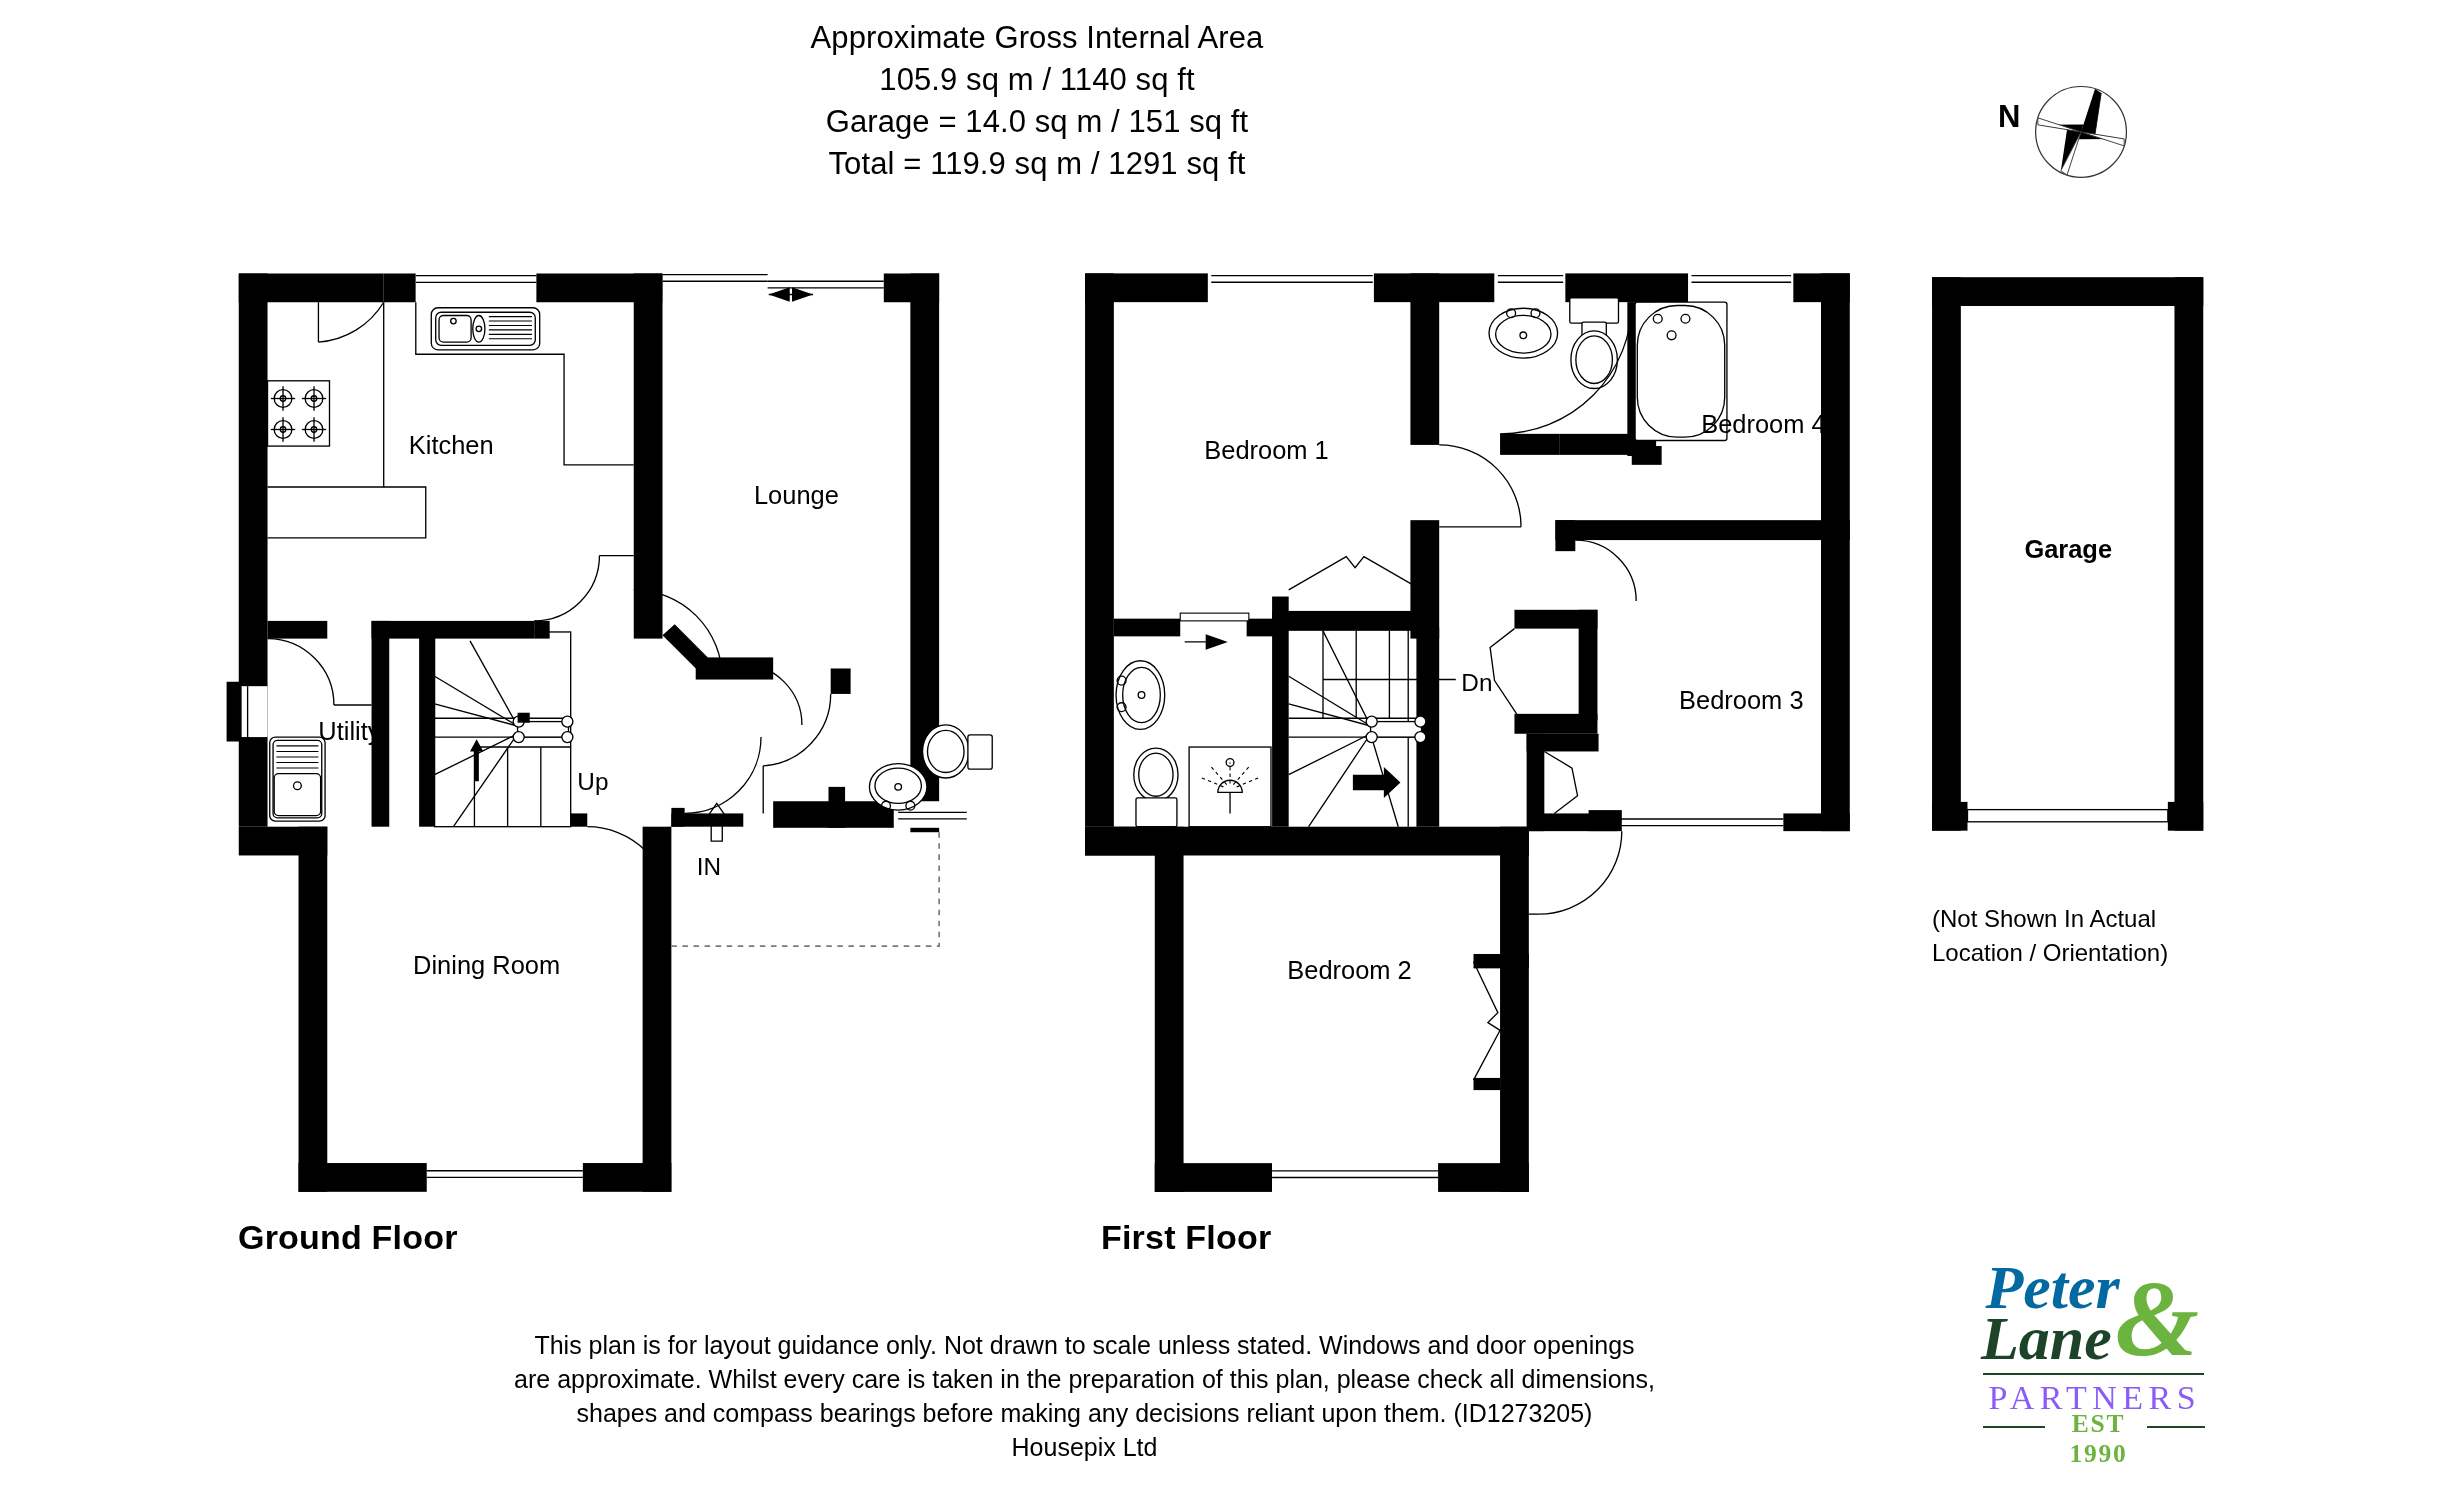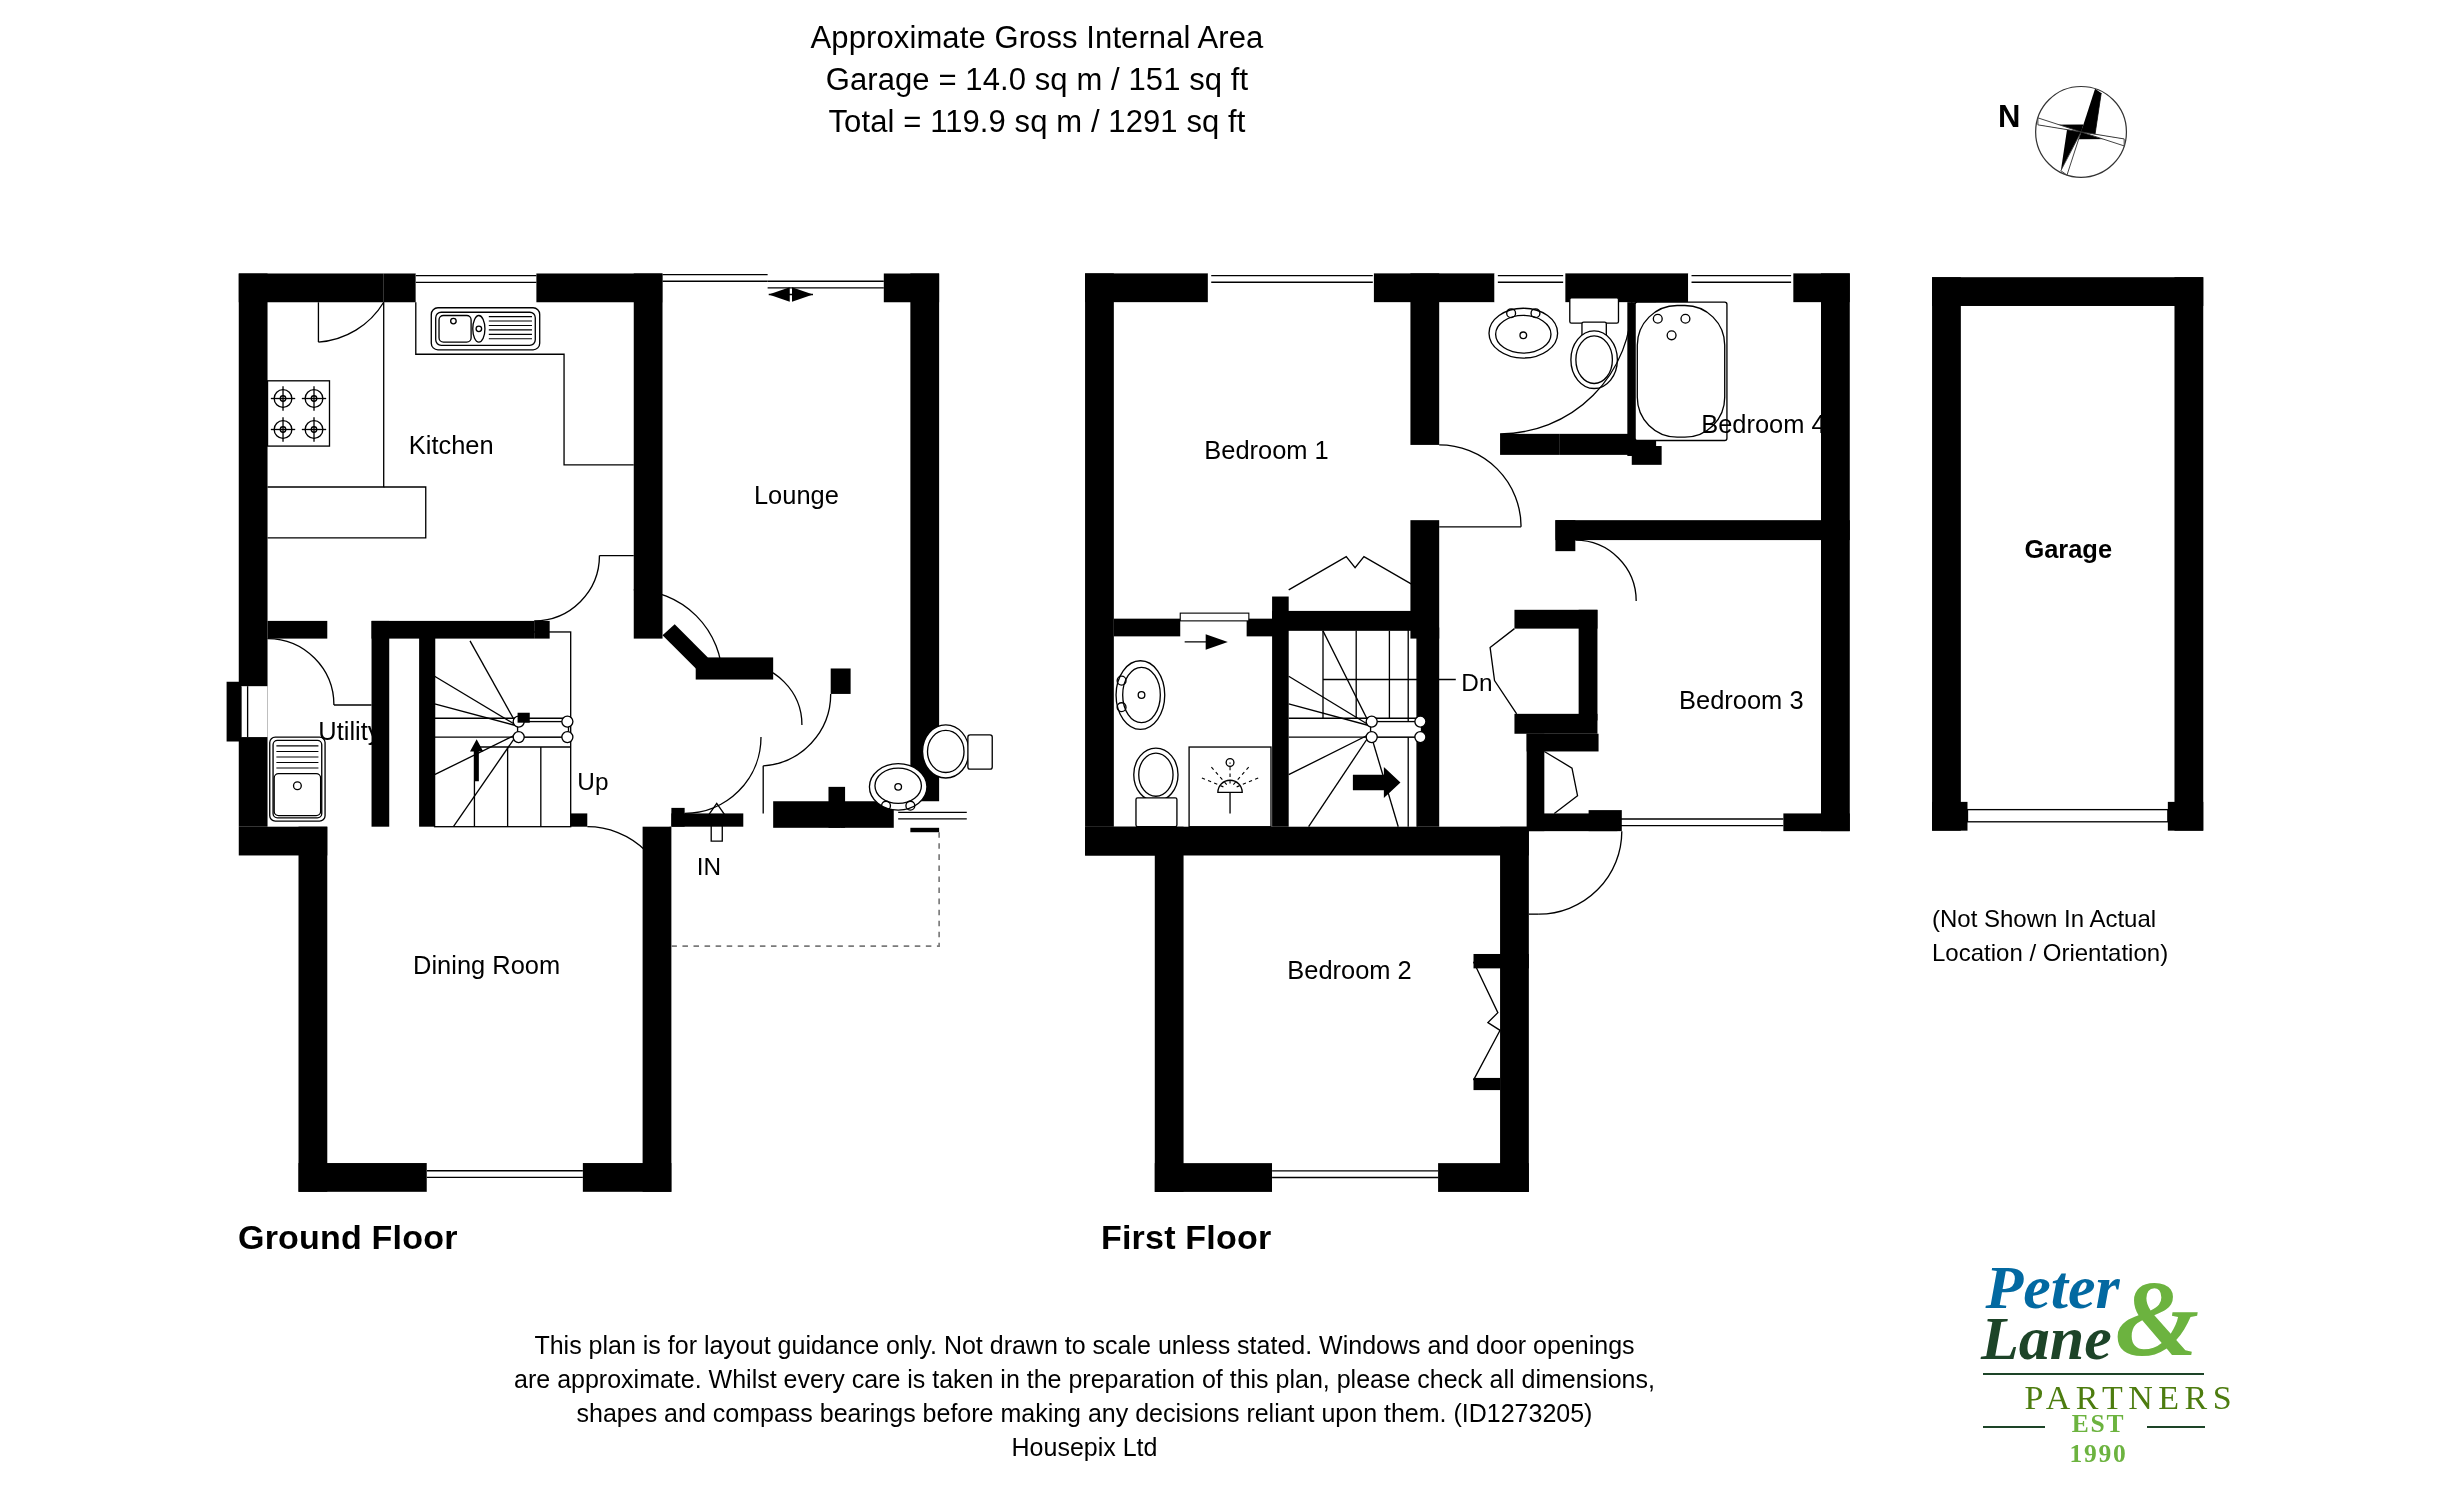--- a/index.html
+++ b/index.html
@@ -91,20 +91,21 @@
   svg .thin{fill:none;stroke:#000;stroke-width:2.4;}
   svg .fixture{fill:#fff;stroke:#000;stroke-width:2.4;}
   svg .dashed{fill:none;stroke:#7a7a7a;stroke-width:3;stroke-dasharray:10 10;}
   svg .winline{fill:none;stroke:#000;stroke-width:2.4;}
 </style>
 </head>
 <body>
 
 <div class="abs" id="area-summary">
   <div>Approximate Gross Internal Area</div>
+  <div>105.9 sq m / 1140 sq ft</div>
   <div>Garage = 14.0 sq m / 151 sq ft</div>
   <div>Total = 119.9 sq m / 1291 sq ft</div>
 </div>
 
 <div class="abs" id="compass">
   <span class="n-label">N</span>
   <svg width="155" height="122" viewBox="0 0 280 220">
     <circle cx="150" cy="108" r="82" fill="#fff" stroke="#333" stroke-width="2.2"></circle>
 
     <g transform="rotate(18 150 108)">
@@ -514,18 +515,18 @@
   <div>are approximate. Whilst every care is taken in the preparation of this plan, please check all dimensions,</div>
   <div>shapes and compass bearings before making any decisions reliant upon them. (ID1273205)</div>
   <div>Housepix Ltd</div>
 </div>
 
 <div class="abs" id="brand-logo">
   <span class="logo-word" id="logo-peter" style="color: #0369a1;">Peter</span>
   <span class="logo-word" id="logo-lane" style="color: rgb(29, 68, 40);">Lane</span>
   <span id="logo-amp" style="color: rgb(108, 179, 63);">&amp;</span>
   <div id="logo-rule-top" style="background: rgb(29, 68, 40);"></div>
-  <div id="logo-partners" style="color: #4d7c0f; margin-left: 36px;">PARTNERS</div>
+  <div id="logo-partners" style="color: #8b5cf6;">PARTNERS</div>
   <div id="logo-rule-bot-l" style="background: rgb(29, 68, 40);"></div>
   <div id="logo-rule-bot-r" style="background: rgb(29, 68, 40);"></div>
   <div id="logo-est" style="color: rgb(108, 179, 63);">EST 1990</div>
 </div>
 
 
 </body></html>

